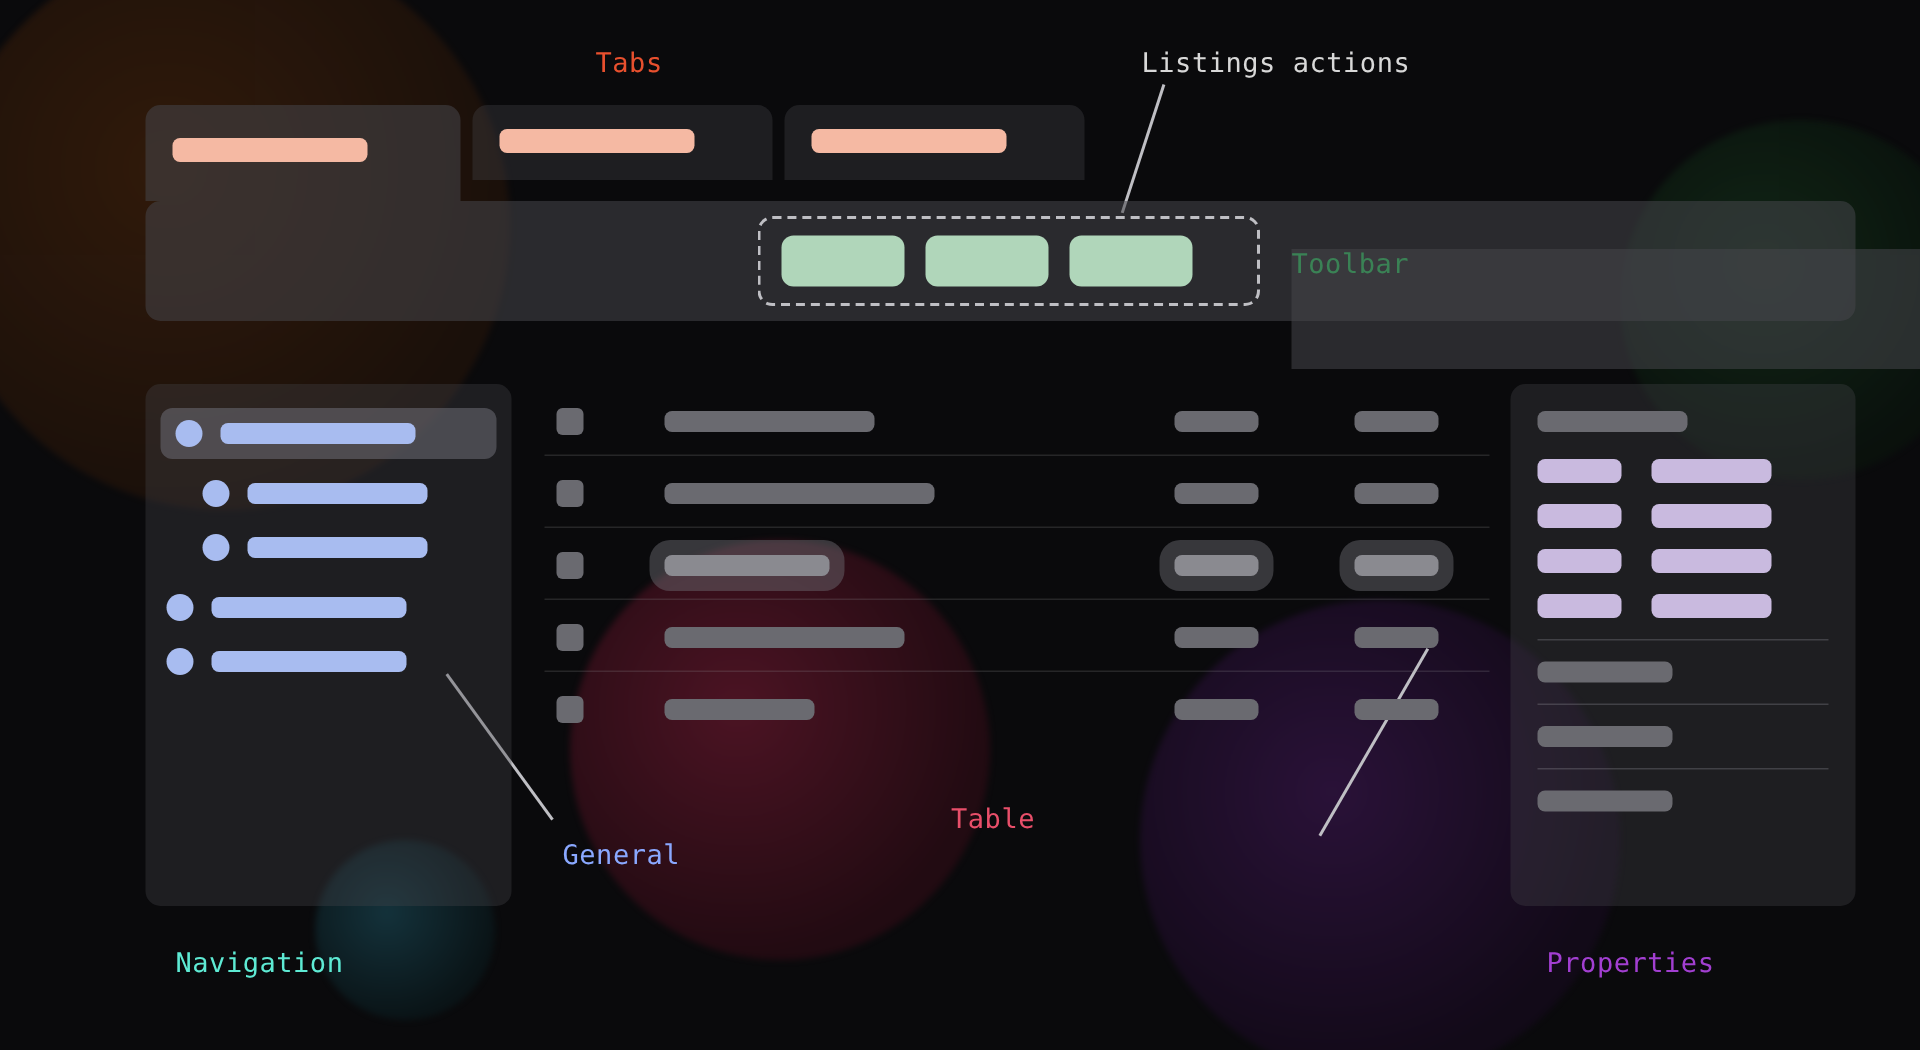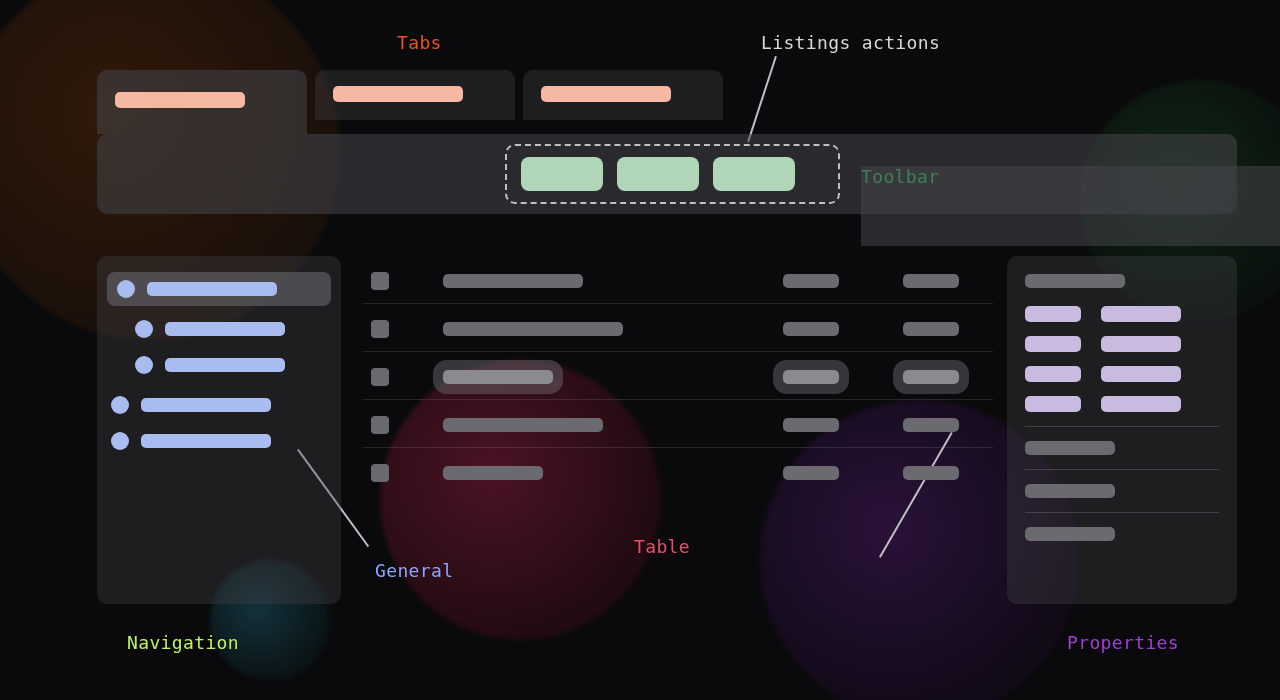--- a/index.html
+++ b/index.html
@@ -26,24 +26,24 @@
   .orb.green  { width: 240px; height: 240px; left: 1080px; top: 80px; background: radial-gradient(circle at 40% 40%, #1e5a2a, #0a1e0e 70%); opacity:0.35;}
   .orb.teal   { width: 120px; height: 120px; left: 210px; top: 560px; background: radial-gradient(circle at 40% 40%, #1e5a6a, #0a1e22 70%); opacity:0.5;}
 
   .stage { position: relative; z-index: 1; width: 100%; height: 100%; margin-left: 27px; }
 
   .label { position: absolute; font-weight: 500; letter-spacing: 0.02em; }
   .label.tabs       { left: 370px; top: 32px; color: #e8502e; }
   .label.general    { left: 734px; top: 32px; color: #d8d8d8; }
   .label.toolbar    { left: 834px; top: 166px; color: #2ecc62; }
   .label.listings   { left: 348px; top: 560px; color: #8aa8ff; }
-  .label.navigation { left: 100px; top: 632px; color: #bef264; text-align: center; }
+  .label.navigation { left: 90px; top: 632px; color: #5eead4; text-align: center; }
   .label.table      { left: 607px; top: 536px; color: #e84f6a; }
   .label.sections   { left: 760px; top: 570px; color: #a86bd6; line-height: 1.5; }
-  .label.properties { left: 1040px; top: 632px; color: #a23fd1; }
+  .label.properties { left: 1004px; top: 632px; color: #a23fd1; }
 
   .panel {
     position: absolute;
     background: rgba(70,70,75,0.35);
     border-radius: 10px;
   }
 
   
   .tab { position: absolute; top: 70px; width: 200px; height: 50px; background: rgba(70,70,75,0.35); border-radius: 10px 10px 0 0; }
   .tab.t1 { left: 70px; height: 64px; width: 210px; background: rgba(70,70,75,0.55); }

